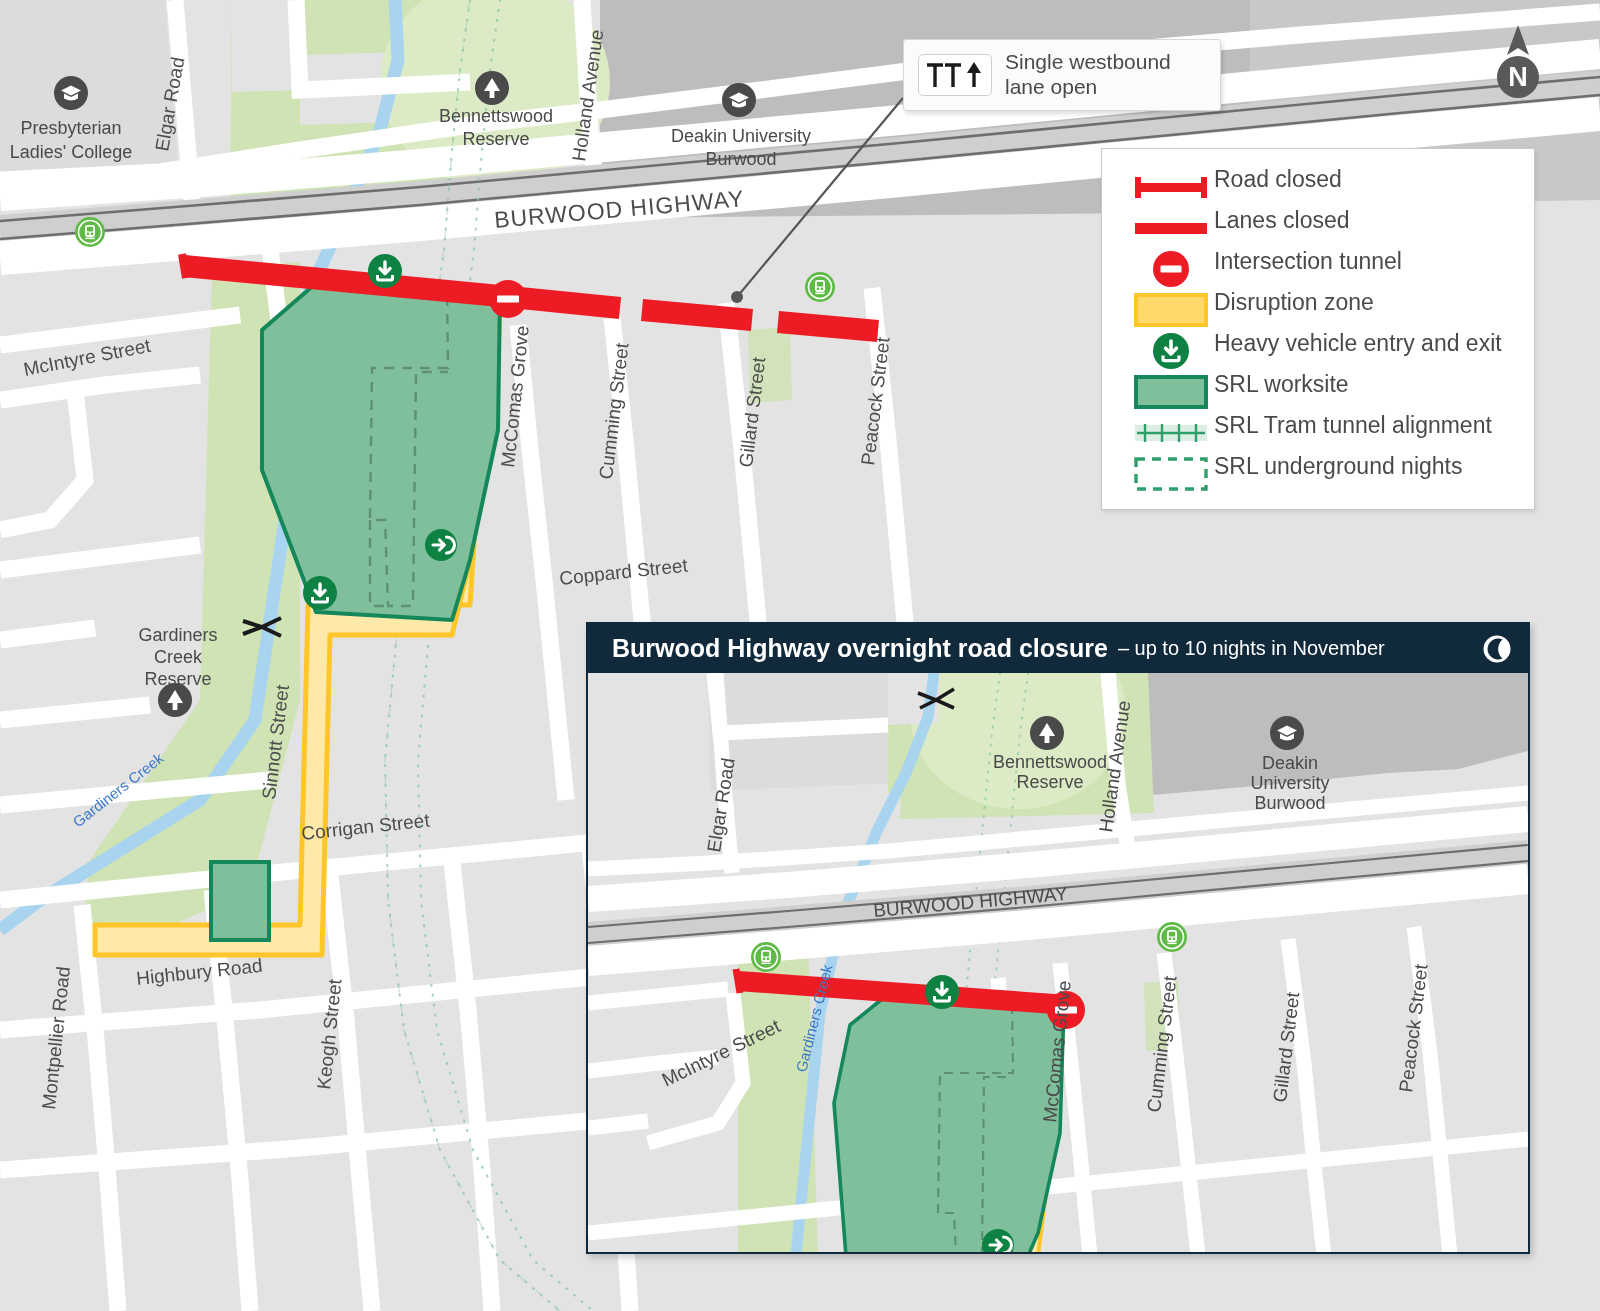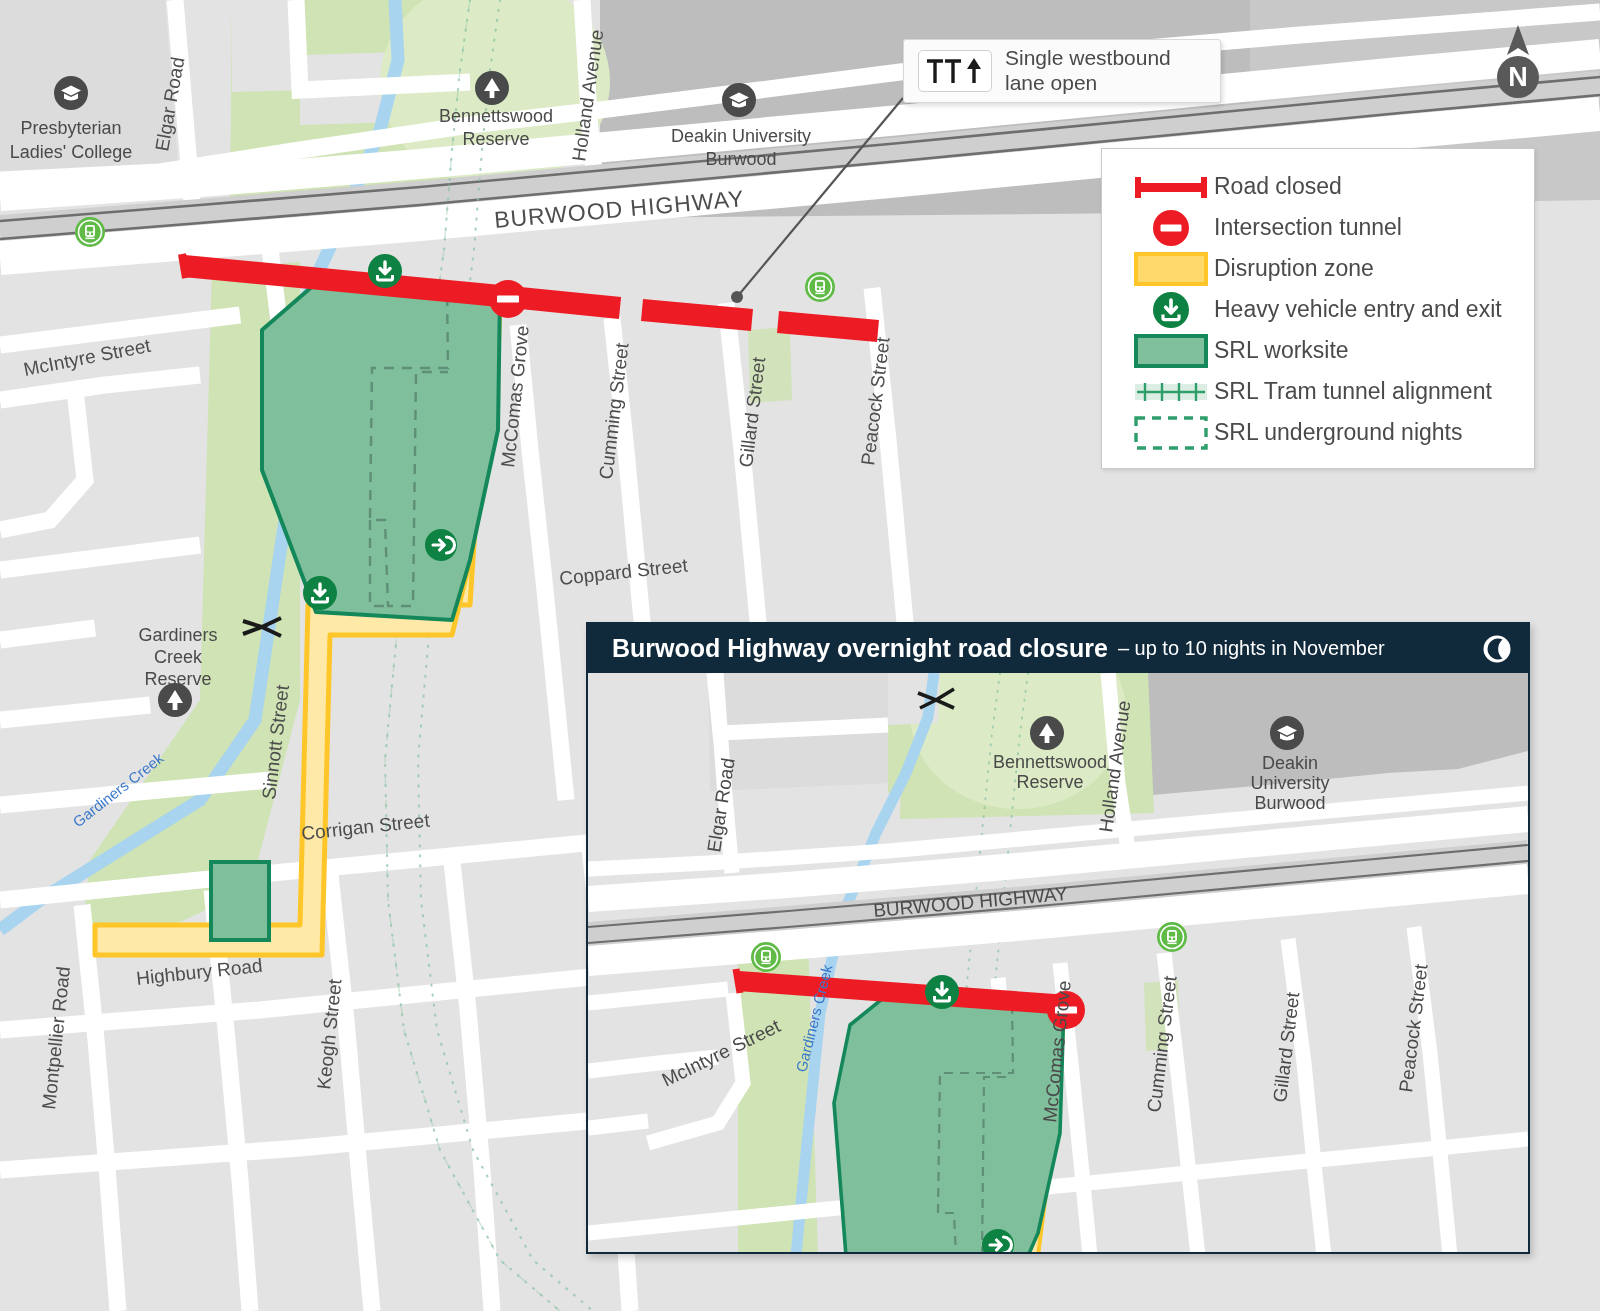--- a/index.html
+++ b/index.html
@@ -7,32 +7,32 @@
   #stage{position:relative;width:1600px;height:1311px;overflow:hidden;background:#e8e8e8;}
   #mainmap{position:absolute;inset:0;}
   svg{display:block;}
   .lbl{font-family:"Liberation Sans",sans-serif;fill:#4a4a4a;font-size:19px;}
   .lbl-road{font-size:19px;fill:#4d4d4d;}
   .lbl-hwy{font-size:23px;fill:#4d4d4d;letter-spacing:1px;}
   .lbl-poi{font-size:18px;fill:#4a4a4a;text-anchor:middle;}
   .lbl-creek{font-size:15px;fill:#3a78c9;}
 
   
-  #callout{position:absolute;left:903px;top:39px;width:318px;height:64px;
+  #callout{position:absolute;left:903px;top:39px;width:318px;height:72px;
     background:#fbfbfb;border:1px solid #d8d8d8;border-radius:3px;
     box-shadow:2px 3px 4px rgba(0,0,0,.13);display:flex;align-items:center;gap:13px;padding:14px 14px;box-sizing:border-box;}
   #callout .lanebox{width:72px;height:40px;border:1px solid #cfcfcf;border-radius:5px;background:#fff;
     display:flex;align-items:center;justify-content:center;flex:0 0 auto;}
   #callout .ctext{font-size:21px;line-height:1.18;color:#4a4a4a;}
 
   
   #legend{position:absolute;left:1101px;top:148px;width:434px;
     background:#fff;border:1px solid #c9c9c9;box-shadow:1px 2px 4px rgba(0,0,0,.10);
     padding:17px 0 15px 0;box-sizing:border-box;}
-  .lgrow{display:flex;align-items:center;height:41px;padding:0 18px 0 26px;}
+  .lgrow{display:flex;height:41px;padding:0 18px 0 26px;}
   .lgsym{width:86px;flex:0 0 86px;display:flex;align-items:center;justify-content:center;}
   .lgtext{font-size:23px;color:#4a4a4a;white-space:nowrap;}
 
   
   #inset{position:absolute;left:586px;top:622px;width:944px;height:632px;
     border:2px solid #102a3c;background:#c4b5fd;box-sizing:border-box;overflow:hidden;
     box-shadow:3px 4px 7px rgba(0,0,0,.18);}
   #insethdr{position:absolute;left:0;top:0;width:100%;height:49px;background:#102a3c;
     display:flex;align-items:center;padding:0 16px 0 24px;box-sizing:border-box;gap:10px;}
   #insethdr .ih-strong{color:#fff;font-size:25px;font-weight:bold;}
@@ -269,20 +269,28 @@
       <div class="lgsym">
         <svg width="76" height="24" viewBox="0 0 76 24">
           <rect x="3" y="8" width="70" height="9" fill="#ED1C24"></rect>
           <rect x="2" y="2" width="6" height="21" fill="#ED1C24"></rect>
           <rect x="68" y="2" width="6" height="21" fill="#ED1C24"></rect>
         </svg>
       </div>
       <div class="lgtext">Road closed</div>
     </div>
 
+    <div class="lgrow">
+      <div class="lgsym">
+        <svg width="76" height="24" viewBox="0 0 76 24">
+          <rect x="2" y="7" width="72" height="11" fill="#ED1C24"></rect>
+        </svg>
+      </div>
+      <div class="lgtext">Lanes closed</div>
+    </div>
 
     <div class="lgrow">
       <div class="lgsym">
         <svg width="40" height="40" viewBox="-20 -20 40 40">
           <circle r="18" fill="#ED1C24"></circle>
           <rect x="-10.5" y="-3.4" width="21" height="6.8" rx="1.2" fill="#fff"></rect>
         </svg>
       </div>
       <div class="lgtext">Intersection tunnel</div>
     </div>

